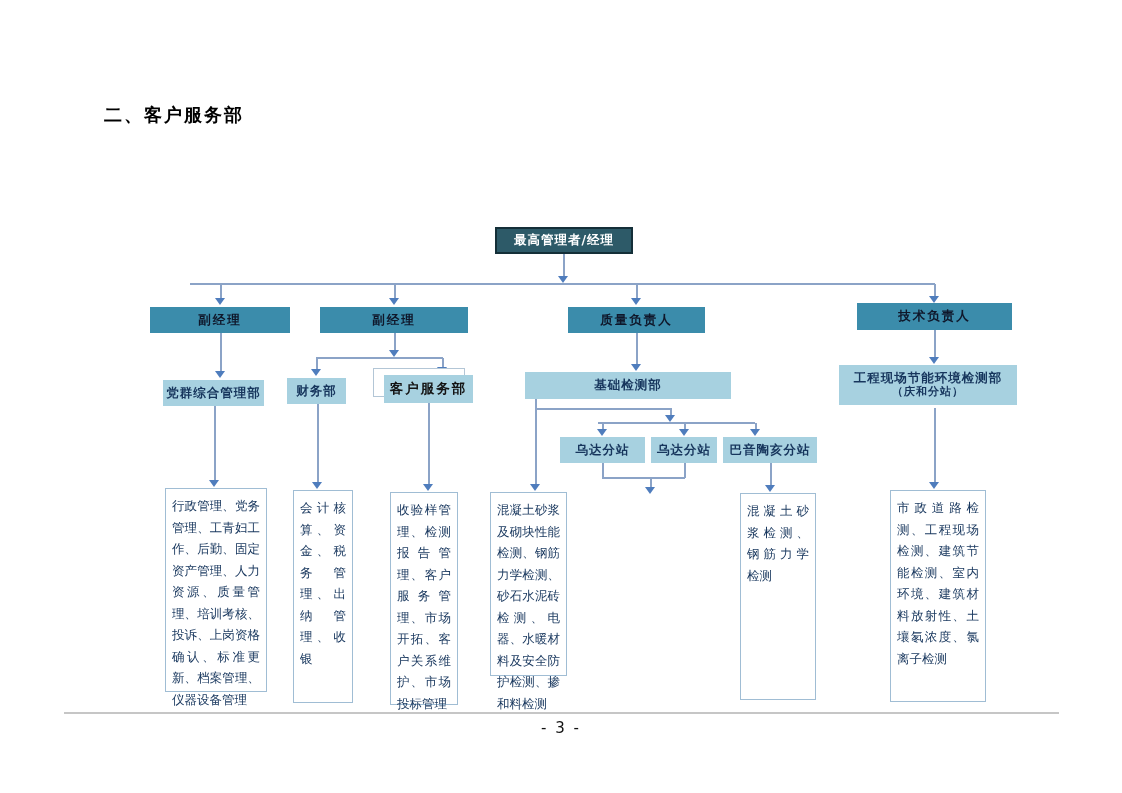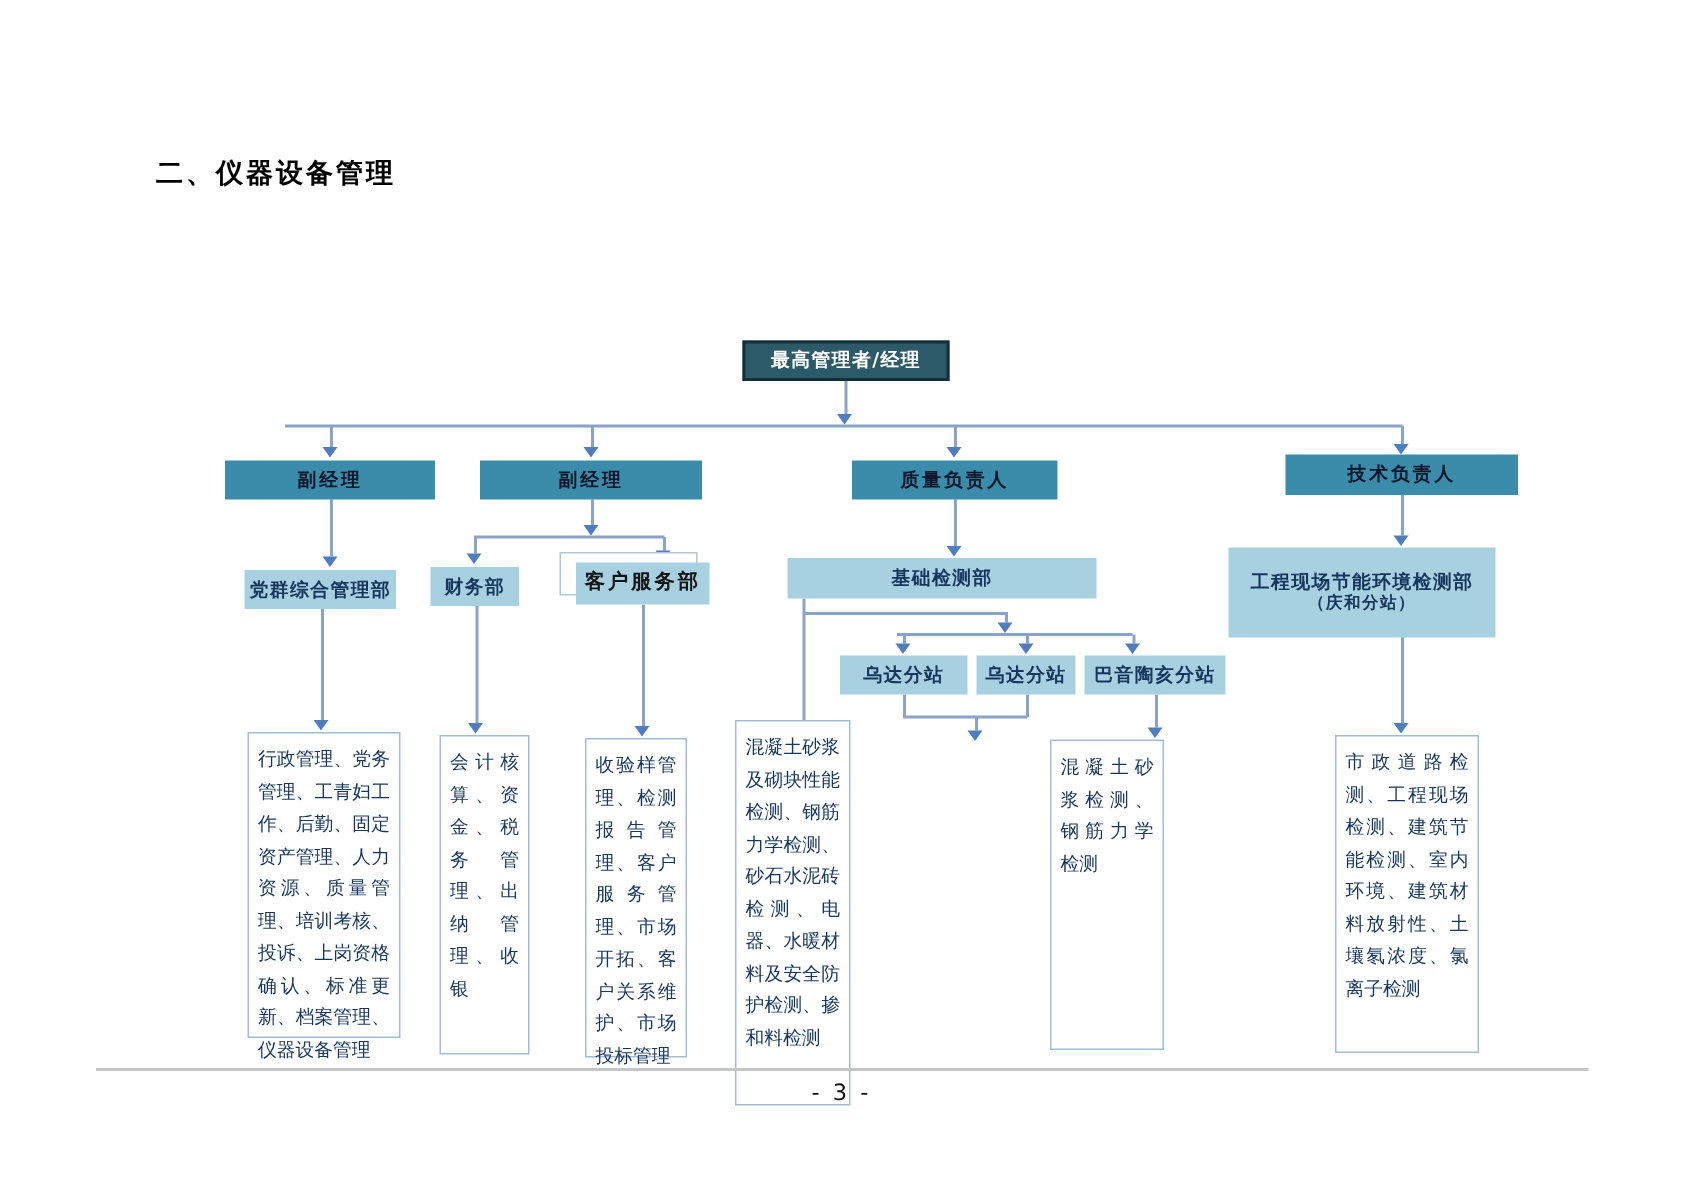--- a/index.html
+++ b/index.html
@@ -39,21 +39,21 @@
   
   .footer-rule{position:absolute;left:64px;top:712px;width:995px;height:1.6px;background:#c6c6c6;}
   .page-number{position:absolute;left:0;top:719px;width:1122px;text-align:center;
     font-size:15px;color:#111;letter-spacing:2px;}
 </style>
 </head>
 <body>
 
 <div class="page">
 
-  <div class="section-heading">二、仪器设备管理</div>
+  <div class="section-heading">二、客户服务部</div>
 
   <div>
 
     <div class="vl" style="left:563px;top:253px;height:24px"></div>
     <div class="arr" style="left:558px;top:276px"></div>
     <div class="hl" style="left:190px;top:283px;width:745px"></div>
     <div class="vl" style="left:220px;top:284px;height:14px"></div>
     <div class="arr" style="left:215px;top:298px"></div>
     <div class="vl" style="left:394px;top:284px;height:14px"></div>
     <div class="arr" style="left:389px;top:298px"></div>
@@ -118,32 +118,32 @@
   <div class="node n-l2" style="left:150px;top:307px;width:140px;height:26px">副经理</div>
   <div class="node n-l2" style="left:320px;top:307px;width:148px;height:26px">副经理</div>
   <div class="node n-l2" style="left:568px;top:307px;width:137px;height:26px">质量负责人</div>
   <div class="node n-l2" style="left:857px;top:303px;width:155px;height:27px">技术负责人</div>
 
   <div class="node n-l3" style="left:163px;top:380px;width:101px;height:26px">党群综合管理部</div>
   <div class="node n-l3" style="left:287px;top:378px;width:59px;height:26px">财务部</div>
   <div class="shadow-box" style="left:373px;top:368px;width:92px;height:29px"></div>
   <div class="node n-l3 darker" style="left:384px;top:375px;width:89px;height:28px">客户服务部</div>
   <div class="node n-l3" style="left:525px;top:372px;width:206px;height:27px">基础检测部</div>
-  <div class="node n-l3 two-line" style="left:819px;top:365px;width:178px;height:60px">
+  <div class="node n-l3 two-line" style="left:839px;top:365px;width:178px;height:40px">
     <span>工程现场节能环境检测部</span>
     <span class="sub">（庆和分站）</span>
   </div>
 
   <div class="node n-l3" style="left:560px;top:437px;width:85px;height:26px">乌达分站</div>
   <div class="node n-l3" style="left:651px;top:437px;width:66px;height:26px">乌达分站</div>
   <div class="node n-l3" style="left:723px;top:437px;width:94px;height:26px">巴音陶亥分站</div>
 
   <div class="detail" style="left:165px;top:488px;width:102px;height:204px">行政管理、党务管理、工青妇工作、后勤、固定资产管理、人力资源、质量管理、培训考核、投诉、上岗资格确认、标准更新、档案管理、仪器设备管理</div>
   <div class="detail" style="left:390px;top:492px;width:68px;height:213px">收验样管理、检测报告管理、客户服务管理、市场开拓、客户关系维护、市场投标管理</div>
   <div class="detail" style="left:293px;top:490px;width:60px;height:213px">会计核算、资金、税务管理、出纳管理、收银</div>
-  <div class="detail" style="left:490px;top:480px;width:77px;height:257px">混凝土砂浆及砌块性能检测、钢筋力学检测、砂石水泥砖检测、电器、水暖材料及安全防护检测、掺和料检测</div>
-  <div class="detail" style="left:700px;top:493px;width:76px;height:207px">混凝土砂浆检测、钢筋力学检测</div>
+  <div class="detail" style="left:490px;top:492px;width:77px;height:184px">混凝土砂浆及砌块性能检测、钢筋力学检测、砂石水泥砖检测、电器、水暖材料及安全防护检测、掺和料检测</div>
+  <div class="detail" style="left:740px;top:493px;width:76px;height:207px">混凝土砂浆检测、钢筋力学检测</div>
   <div class="detail" style="left:890px;top:490px;width:96px;height:212px">市政道路检测、工程现场检测、建筑节能检测、室内环境、建筑材料放射性、土壤氡浓度、氯离子检测</div>
 
   <div class="footer-rule"></div>
   <div class="page-number">- 3 -</div>
 
 </div>
 
 </body></html>

